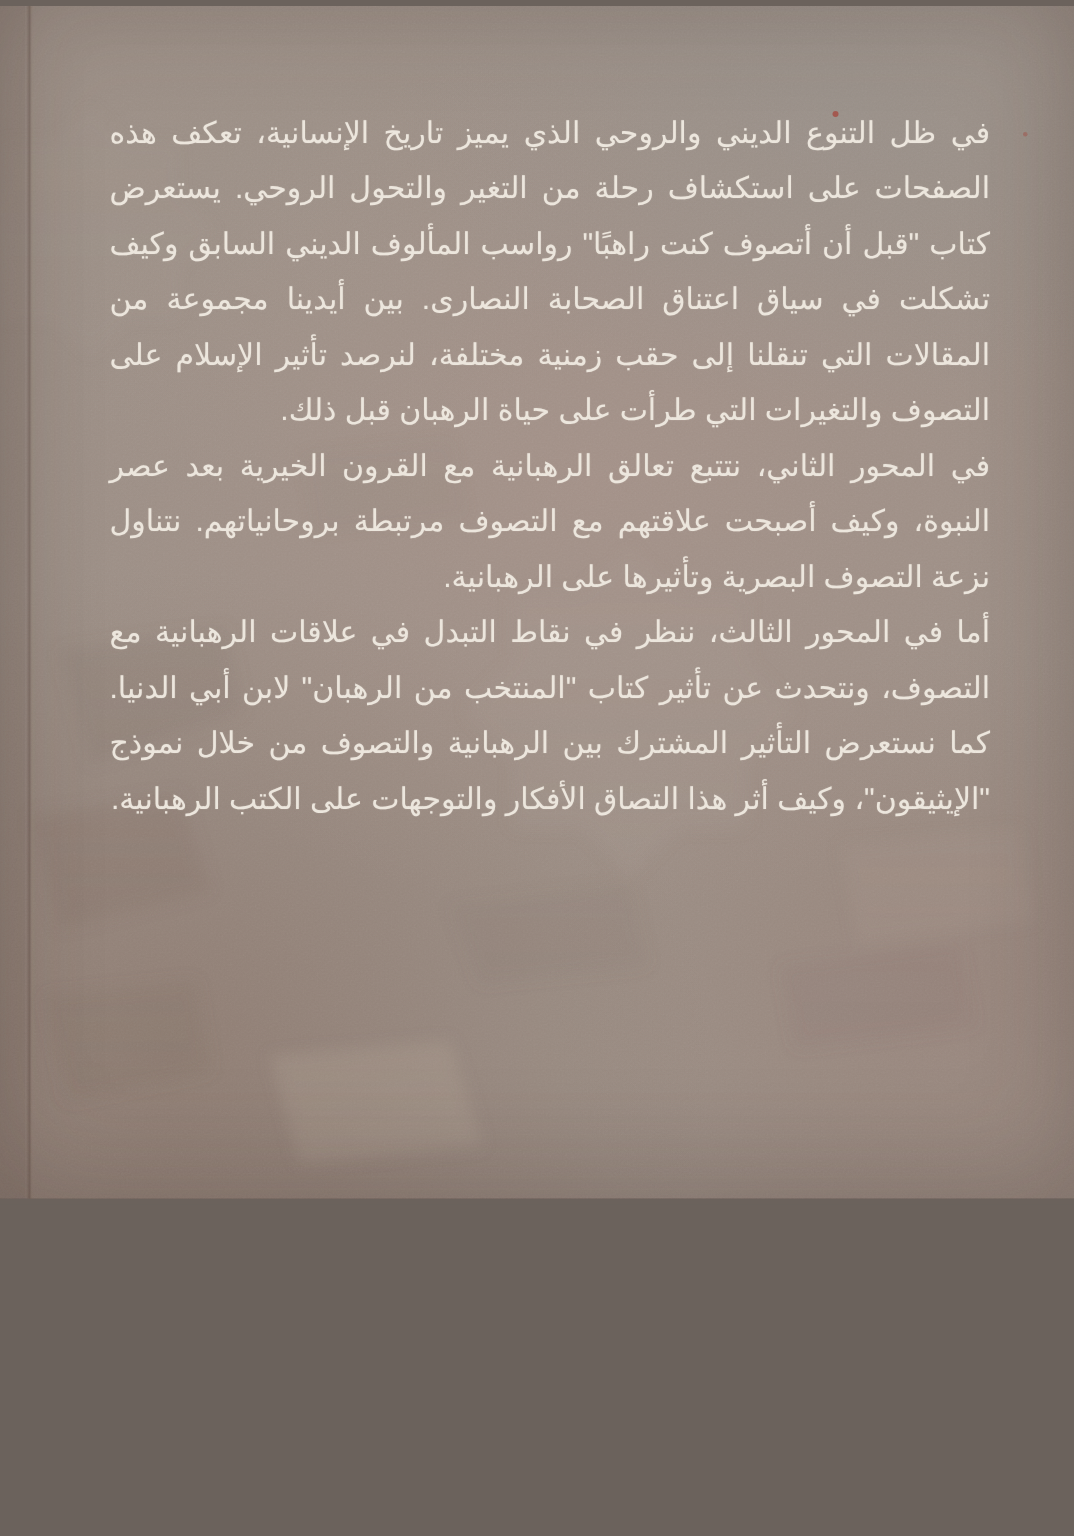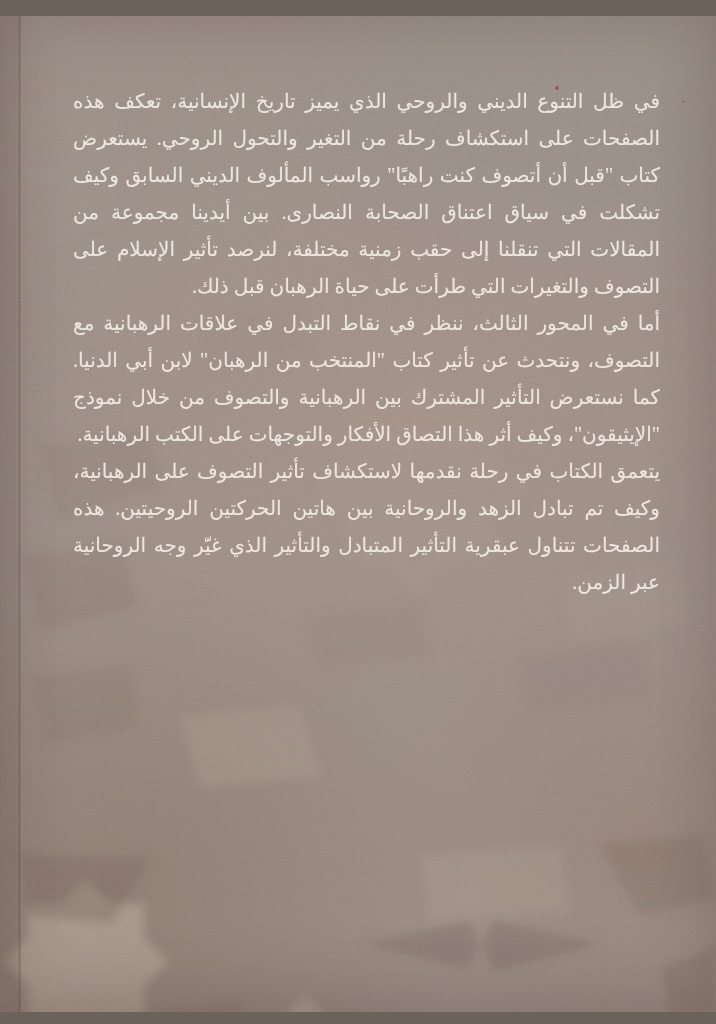--- a/index.html
+++ b/index.html
@@ -1,29 +1,29 @@
 <!DOCTYPE html>
 <html lang="ar"><head>
 <meta charset="utf-8">
 <style>
   html, body { margin: 0; padding: 0; background: #6b625c; }
   .page {
     position: relative;
     width: 716px;
-    height: 996px;
-    margin: 16px auto;
+    height: 795px;
+    margin: 4px auto;
     overflow: hidden;
     background:
       radial-gradient(420px 300px at 78% 8%,  rgba(153,147,141,0.55), rgba(153,147,141,0) 70%),
       radial-gradient(520px 400px at 55% 40%, rgba(180,151,142,0.35), rgba(180,151,142,0) 72%),
       radial-gradient(480px 430px at 16% 88%, rgba(130,106,94,0.45),  rgba(130,106,94,0) 75%),
       radial-gradient(380px 320px at 88% 82%, rgba(148,120,110,0.38), rgba(148,120,110,0) 70%),
       radial-gradient(300px 260px at 30% 20%, rgba(160,150,140,0.30), rgba(160,150,140,0) 70%),
       #9d9087;
-    font-family: Liberation Serif, serif;
+    font-family: Liberation Sans, sans-serif;
   }
   .bg-pattern { position: absolute; inset: 0; pointer-events: none; }
   .vignette {
     position: absolute; inset: 0; pointer-events: none;
     box-shadow: inset 0 0 70px rgba(70,55,48,0.22), inset 0 -30px 60px rgba(80,62,52,0.15);
   }
   .spine-crease {
     position: absolute; top: 0; left: 17px; width: 6px; height: 100%;
     background: linear-gradient(to right,
       rgba(80,60,52,0) 0%, rgba(80,60,52,0.35) 45%,
@@ -124,17 +124,17 @@
   </svg>
 
   <div class="edge-left"></div>
   <div class="spine-crease"></div>
   <div class="vignette"></div>
   <div class="speck speck-1"></div>
   <div class="speck speck-2"></div>
 
   <article class="synopsis" dir="rtl">
     <p>في ظل التنوع الديني والروحي الذي يميز تاريخ الإنسانية، تعكف هذه الصفحات على استكشاف رحلة من التغير والتحول الروحي. يستعرض كتاب "قبل أن أتصوف كنت راهبًا" رواسب المألوف الديني السابق وكيف تشكلت في سياق اعتناق الصحابة النصارى. بين أيدينا مجموعة من المقالات التي تنقلنا إلى حقب زمنية مختلفة، لنرصد تأثير الإسلام على التصوف والتغيرات التي طرأت على حياة الرهبان قبل ذلك.</p>
+    <p>في المحور الثاني، نتتبع تعالق الرهبانية مع القرون الخيرية بعد عصر النبوة، وكيف أصبحت علاقتهم مع التصوف مرتبطة بروحانياتهم. نتناول نزعة التصوف البصرية وتأثيرها على الرهبانية.</p>
     <p>أما في المحور الثالث، ننظر في نقاط التبدل في علاقات الرهبانية مع التصوف، ونتحدث عن تأثير كتاب "المنتخب من الرهبان" لابن أبي الدنيا. كما نستعرض التأثير المشترك بين الرهبانية والتصوف من خلال نموذج "الإيثيقون"، وكيف أثر هذا التصاق الأفكار والتوجهات على الكتب الرهبانية.</p>
-    <p>يتعمق الكتاب في رحلة نقدمها لاستكشاف تأثير التصوف على الرهبانية، وكيف تم تبادل الزهد والروحانية بين هاتين الحركتين الروحيتين. هذه الصفحات تتناول عبقرية التأثير المتبادل والتأثير الذي غيّر وجه الروحانية عبر الزمن.</p>
   </article>
 
 </div>
 
 </body></html>

